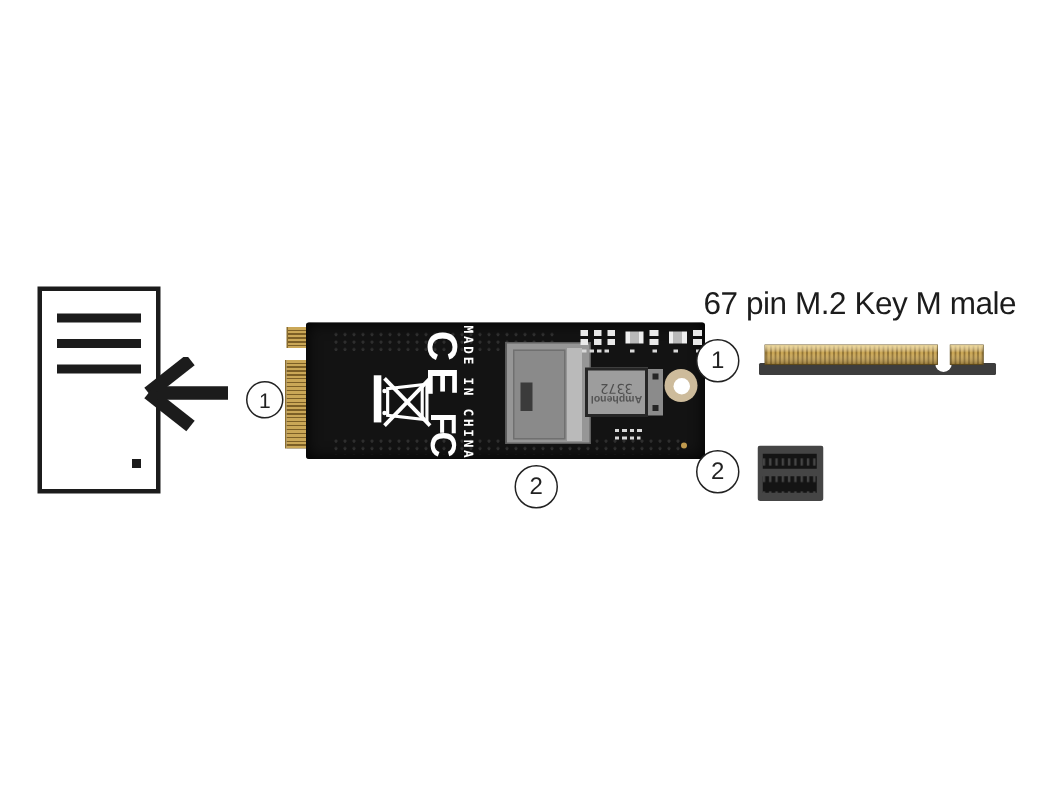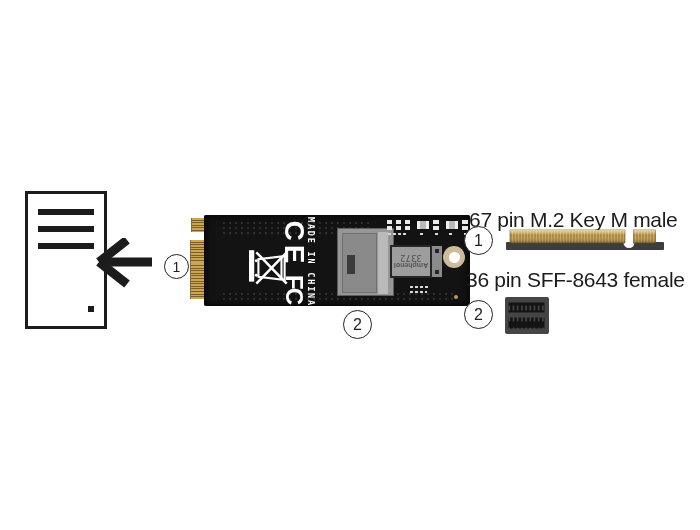--- a/index.html
+++ b/index.html
@@ -56,21 +56,21 @@
   .chip{background:linear-gradient(90deg,#efefef 0 25%,#b9b9b9 25% 75%,#efefef 75%) !important;}
   .lbl{position:absolute;top:15px;width:3px;height:1.5px;background:#d9d9d9;}
   .screw{position:absolute;left:239px;top:31px;width:22px;height:22px;border-radius:50%;background:#cdbb9b;}
   .screw i{position:absolute;inset:5.5px;border-radius:50%;background:#fff;}
   .silk{position:absolute;left:206px;width:20px;height:2px;
         background:repeating-linear-gradient(90deg,#d8d8d8 0 3px,transparent 3px 5px);}
   .s1{top:71px}.s2{top:75.5px;width:17px}
   .gdot{position:absolute;left:250px;top:80px;width:4px;height:4px;border-radius:50%;background:#c09a4e;}
   
   .ltitle{position:absolute;color:#1c1c1c;font-size:21px;letter-spacing:-0.3px;}
-  .t1{left:469px;top:208px;}
+  .t1{left:469px;top:191px;}
   .t2{left:466px;top:268px;}
   .icon1{position:absolute;left:505px;top:229px;}
   .icon2{position:absolute;left:505px;top:297px;}
 </style>
 </head>
 <body>
 
 <div class="scene">
 
   <div class="tower">
@@ -175,21 +175,20 @@
       </linearGradient>
     </defs>
     <rect x="1" y="13" width="158" height="8" rx="1" fill="#3d3d3d"></rect>
     <circle cx="124" cy="13.5" r="5.5" fill="#ffffff"></circle>
     <rect x="5" y="1" width="115" height="13" fill="url(#pins)" stroke="#5f4a1a" stroke-width="0.6"></rect>
     <rect x="5" y="1" width="115" height="13" fill="url(#shine)"></rect>
     <rect x="128.5" y="1" width="22" height="13" fill="url(#pins)" stroke="#5f4a1a" stroke-width="0.6"></rect>
     <rect x="128.5" y="1" width="22" height="13" fill="url(#shine)"></rect>
   </svg>
 
-  <div class="ltitle t2">36 pin SFF-8643 female</div>
   <div class="badge badge-l2">
     <span>2</span>
   </div>
   <svg class="icon2" width="44" height="37" viewBox="0 0 44 37">
     <defs>
       <pattern id="comb" width="4.2" height="11" patternUnits="userSpaceOnUse">
         <rect x="0.9" y="0" width="2.6" height="11" fill="#141414"></rect>
         <rect x="0" y="2.4" width="4.2" height="6.2" fill="#141414"></rect>
       </pattern>
     </defs>

